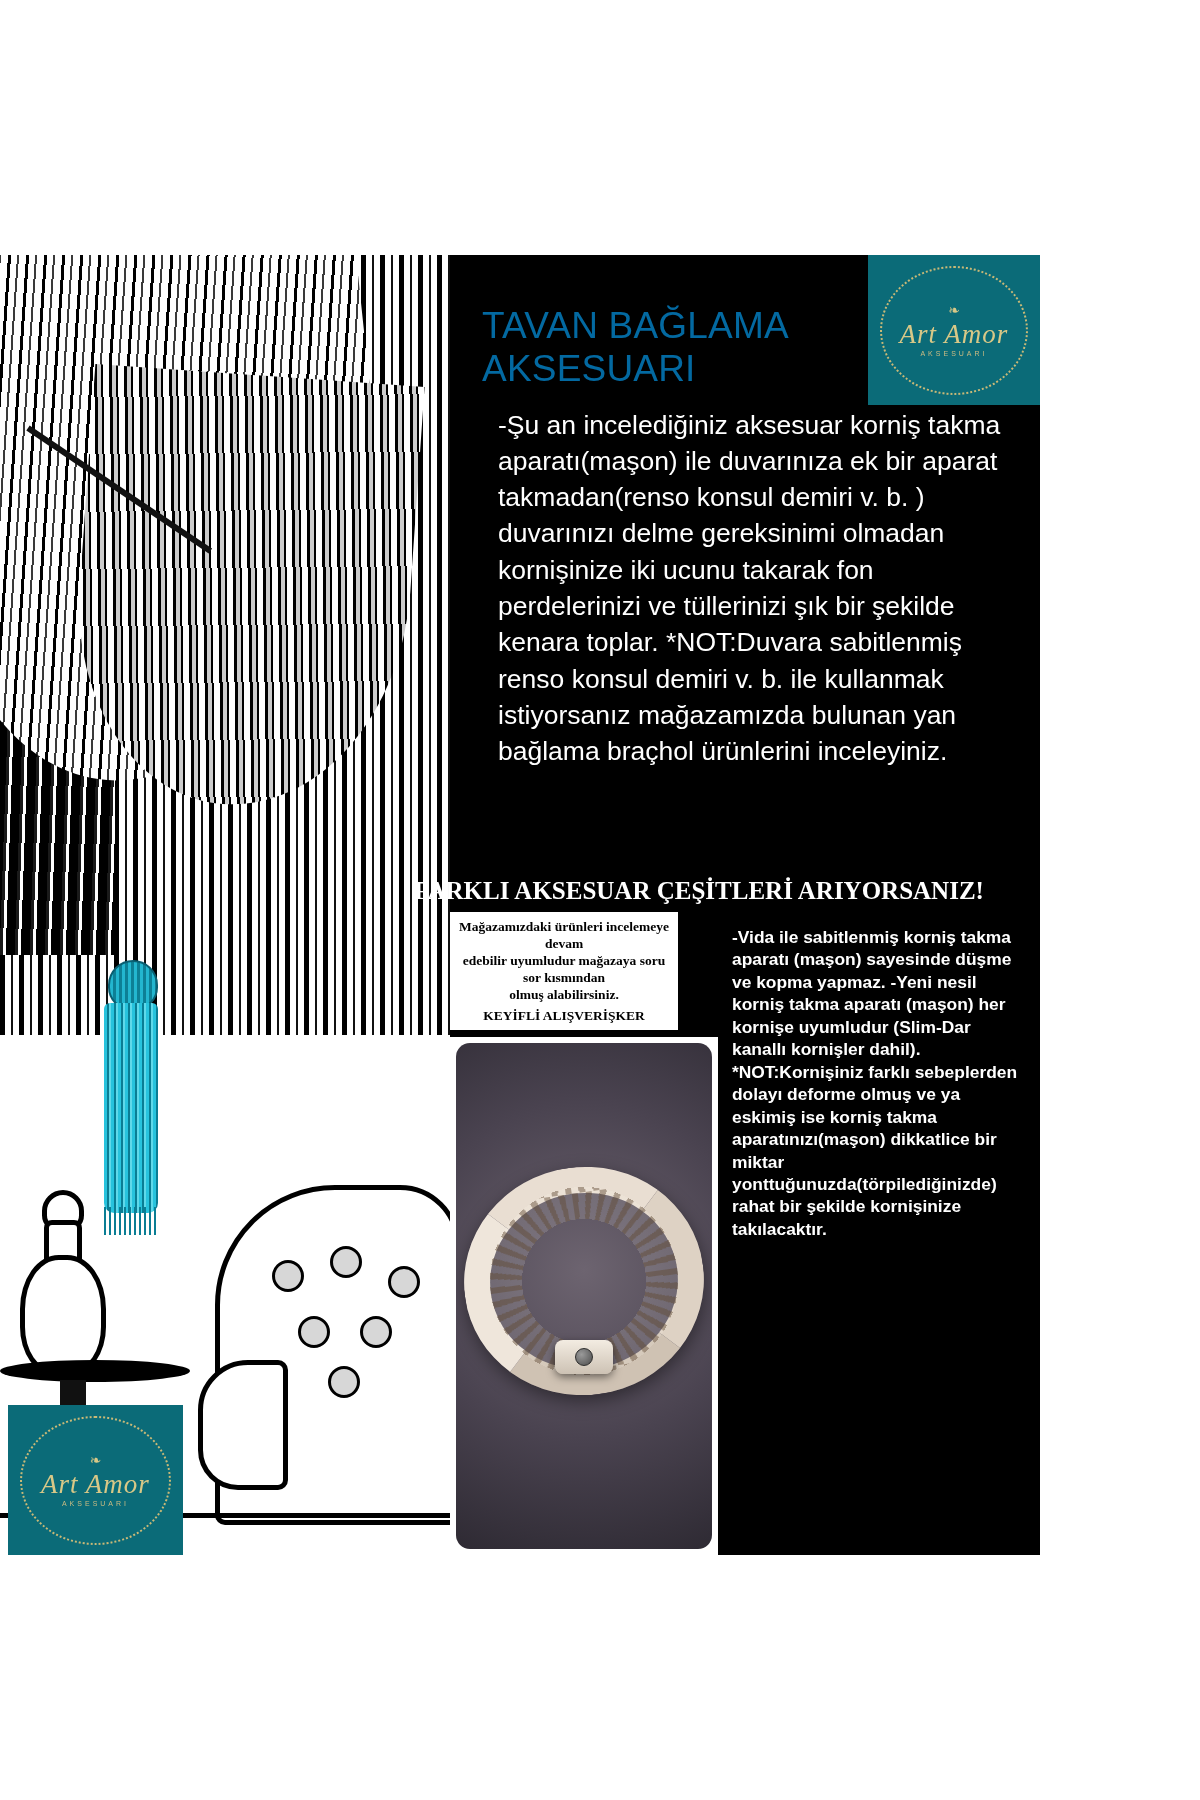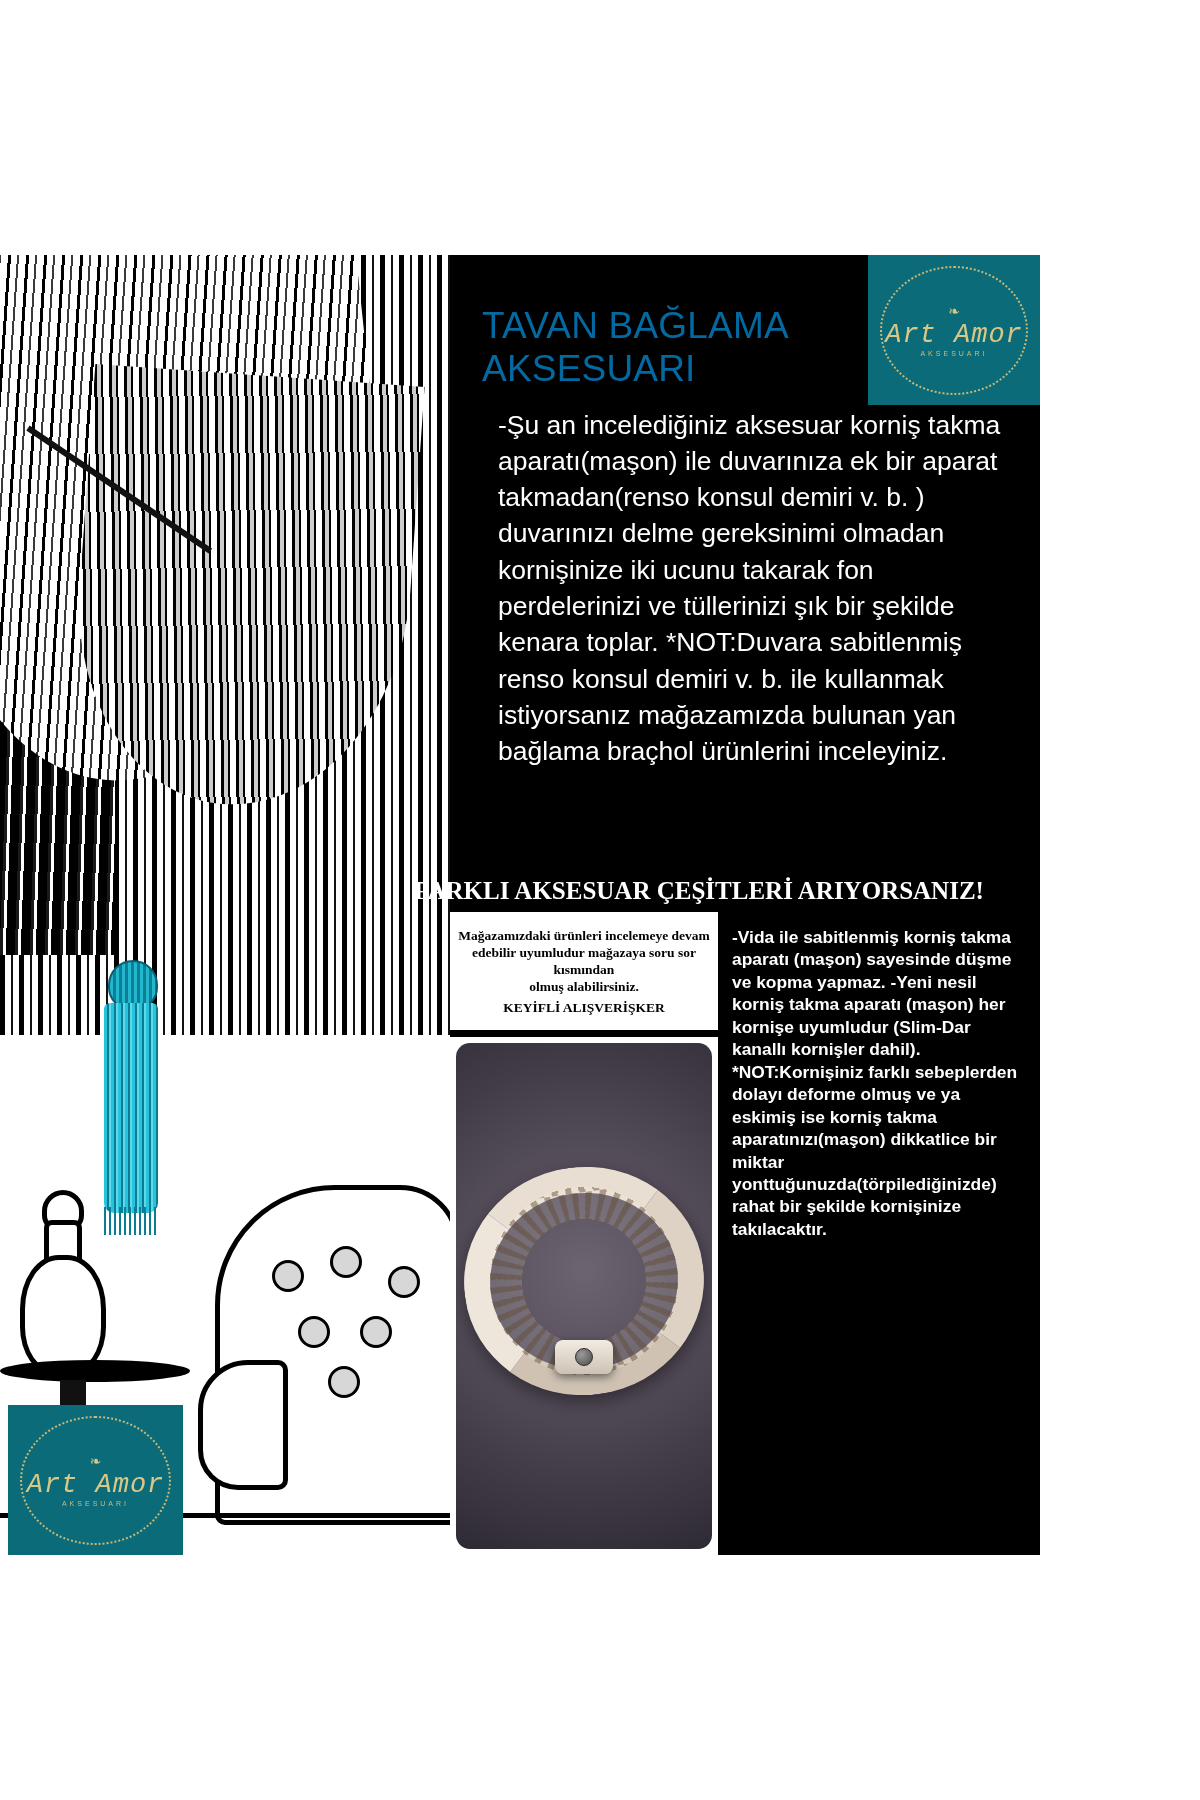--- a/index.html
+++ b/index.html
@@ -229,21 +229,21 @@
     height: 86%;
     border: 2px dotted #c9b977;
     border-radius: 50%;
     display: flex;
     flex-direction: column;
     align-items: center;
     justify-content: center;
     box-sizing: border-box;
   }
   .logo-script {
-    font-family: Liberation Mono, monospace;
+    font-family: Liberation Serif, serif;
     font-style: italic;
     color: #d8c887;
     letter-spacing: 1px;
   }
   .logo-sub {
     font-family: "Liberation Sans", sans-serif;
     color: #cdbc82;
     letter-spacing: 3px;
   }
   .logo-leaf {
@@ -316,21 +316,21 @@
     align-items: center;
     justify-content: center;
     white-space: nowrap;
   }
 
   
   #note-card {
     position: absolute;
     left: 450px;
     top: 657px;
-    width: 268px;
+    width: 228px;
     height: 118px;
     background: #ffffff;
     display: flex;
     flex-direction: column;
     align-items: center;
     justify-content: center;
     box-sizing: border-box;
     padding: 6px 8px;
   }
   #note-card .note-line {

